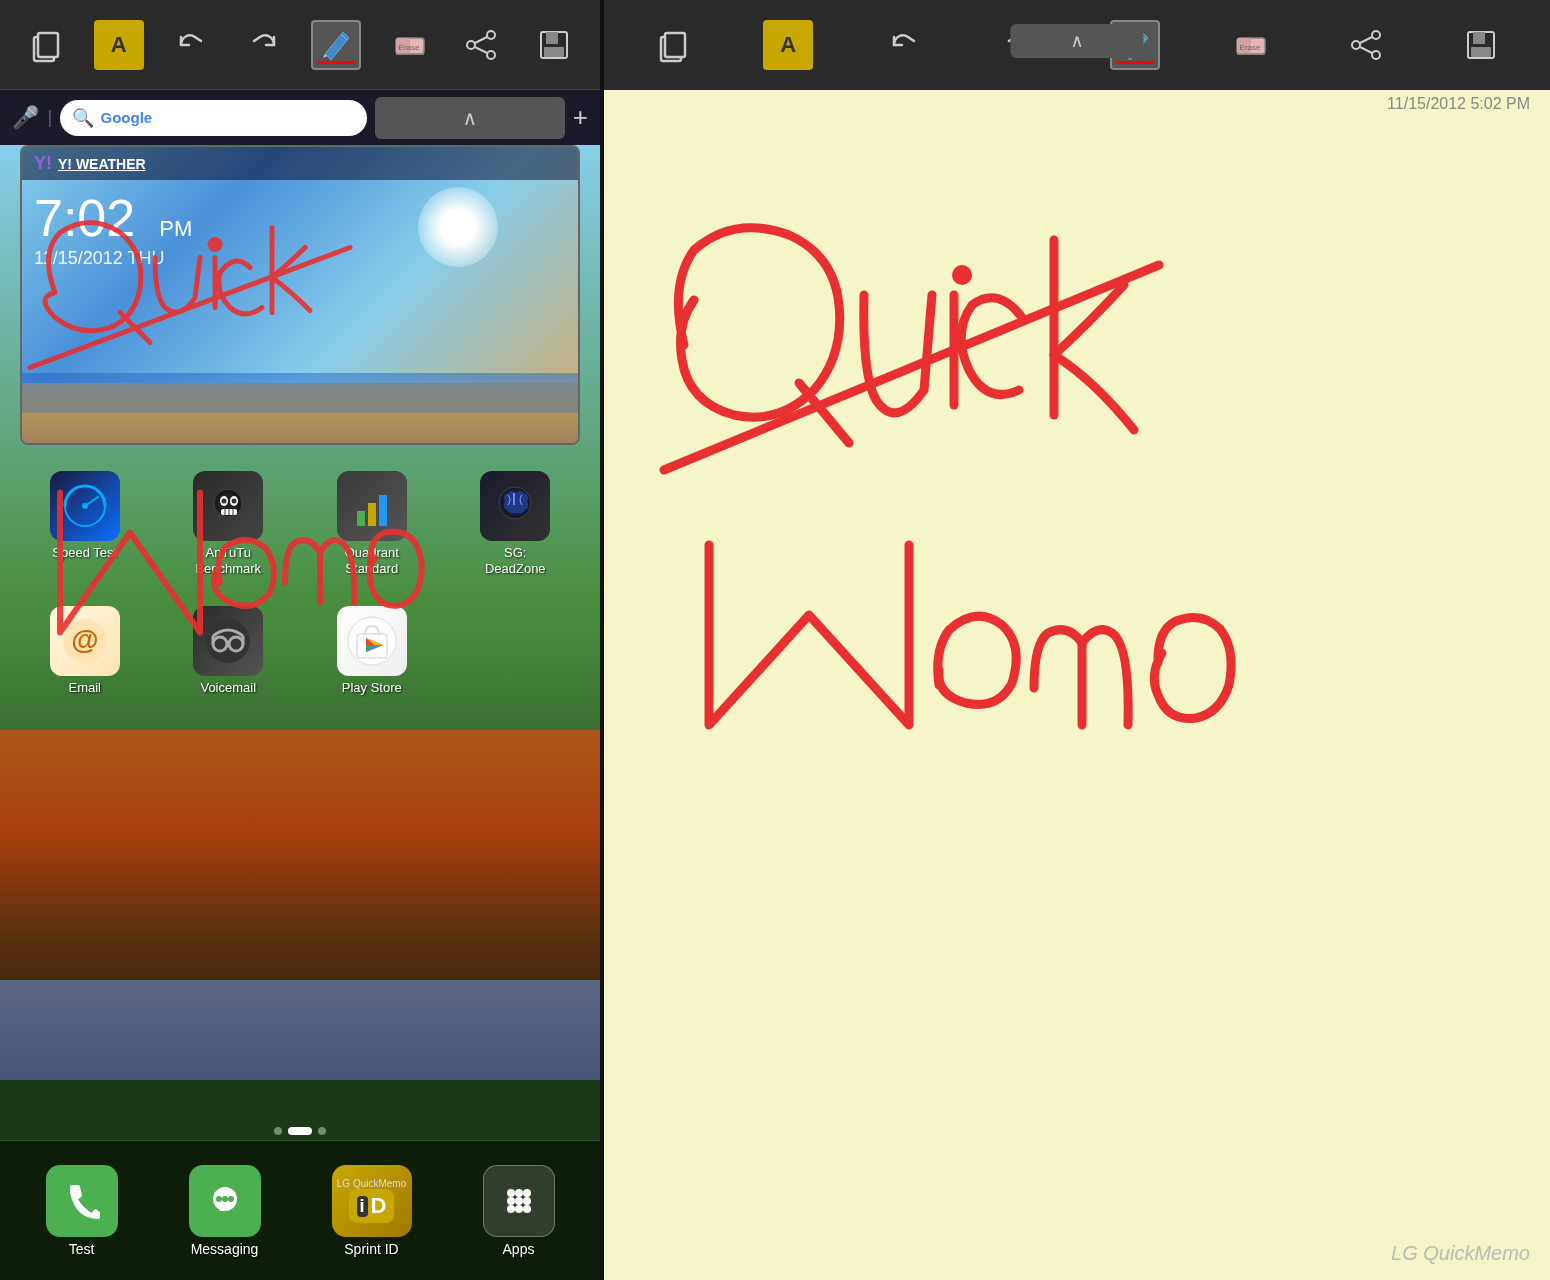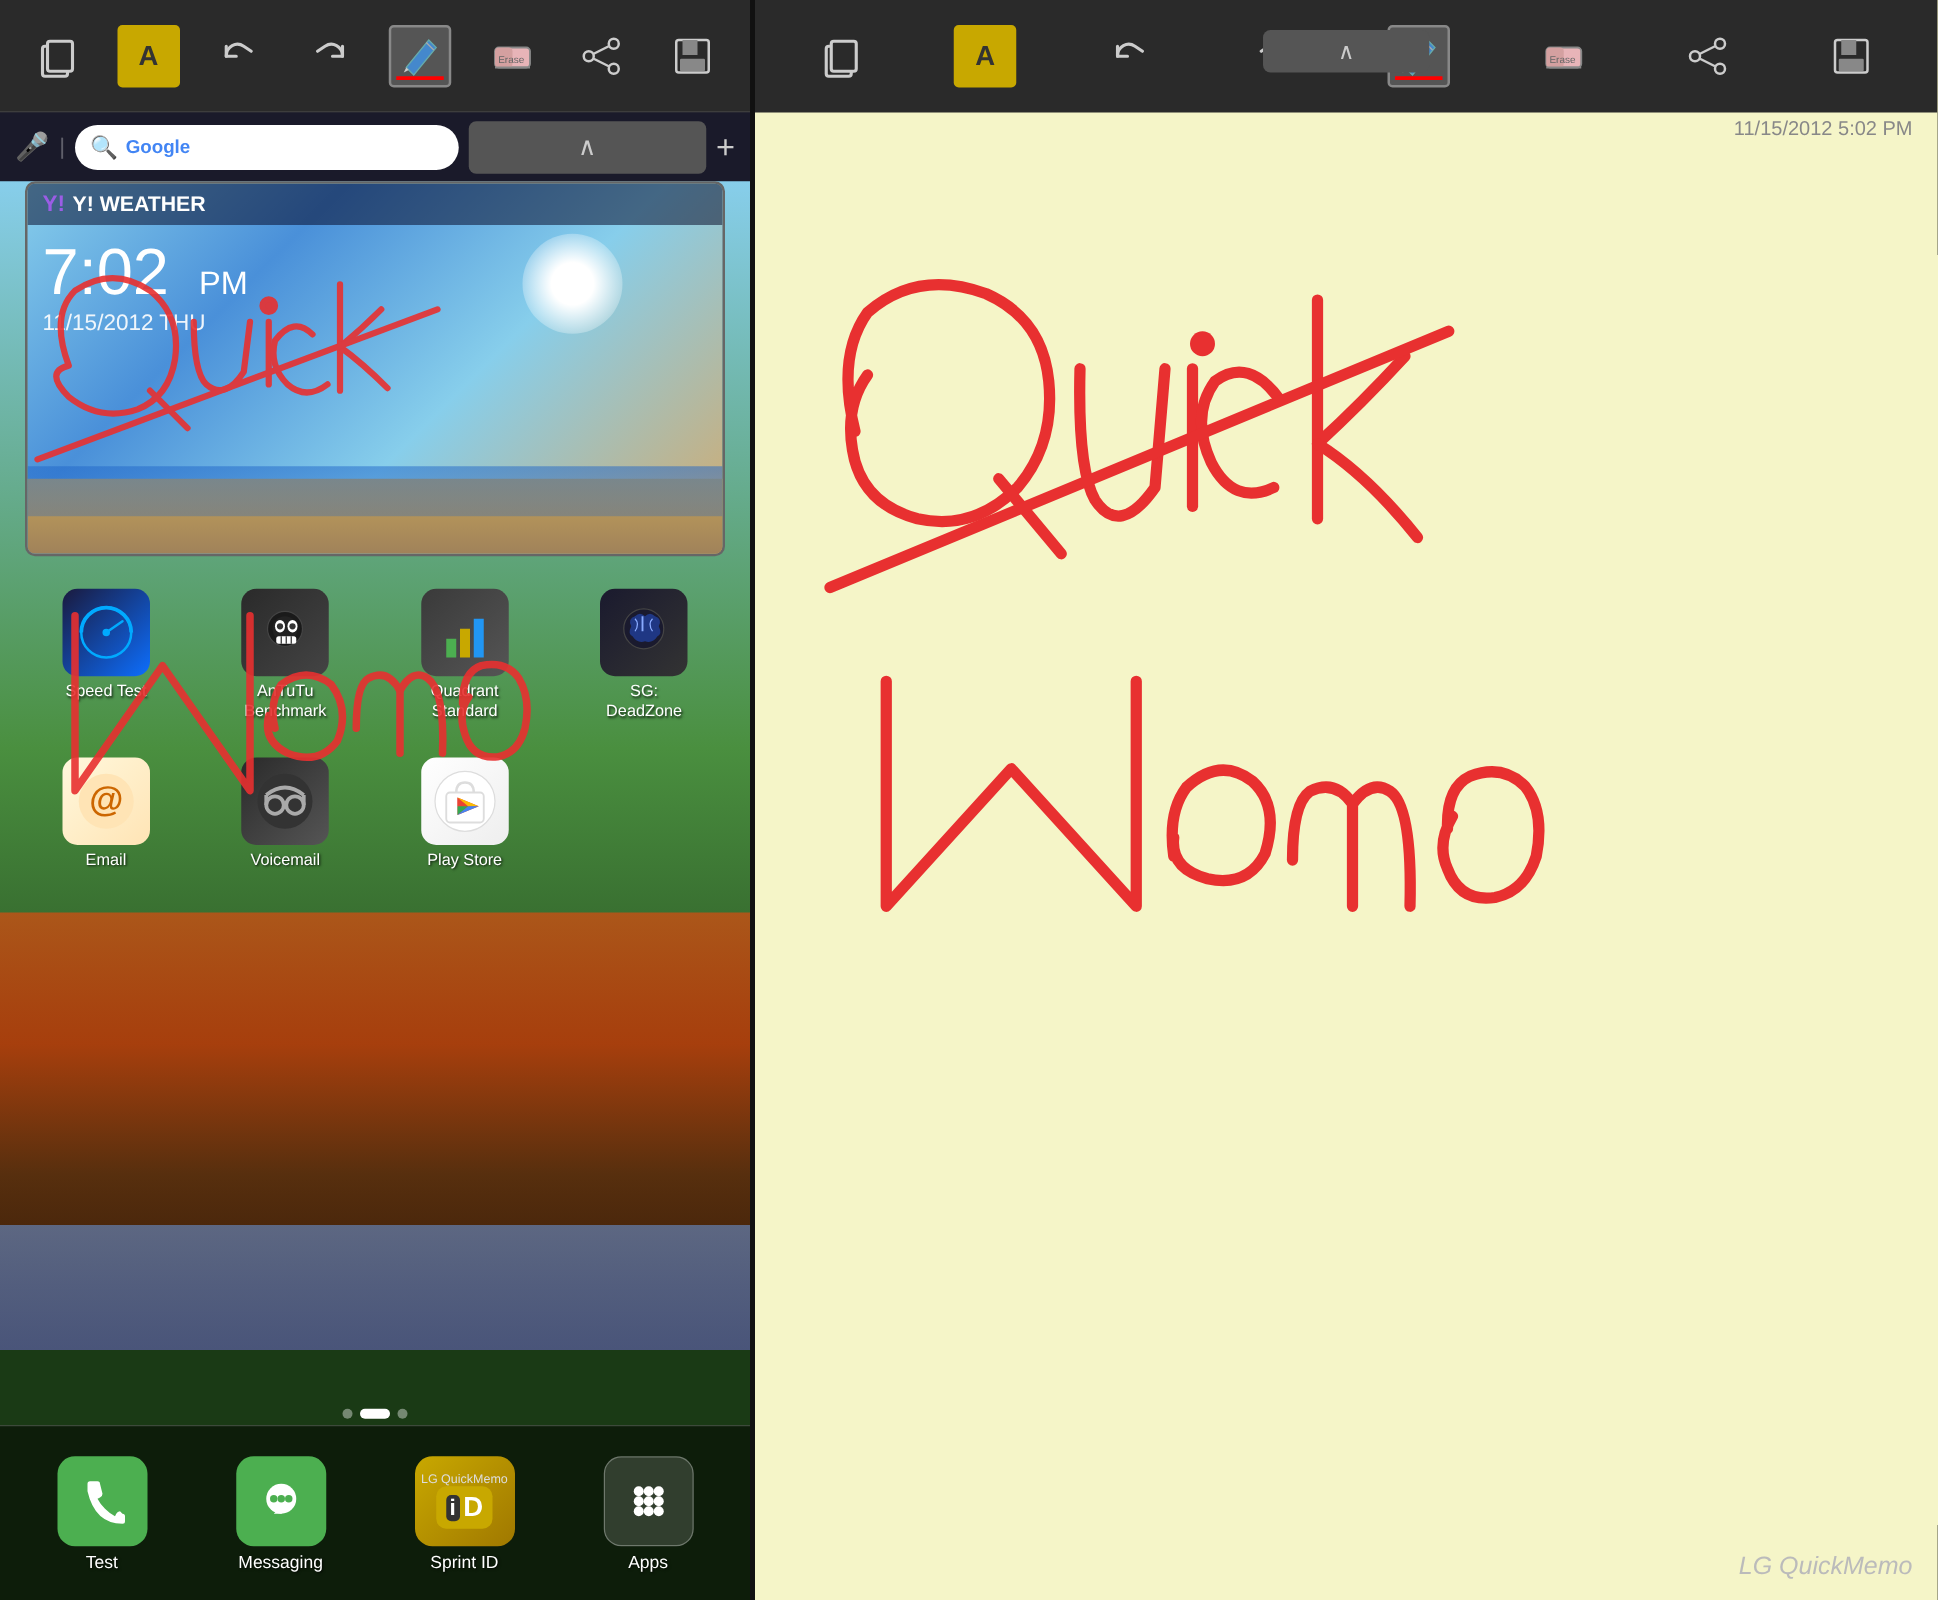--- a/index.html
+++ b/index.html
@@ -108,21 +108,21 @@
     }
     .weather-body {
       padding: 12px;
       color: white;
     }
     .weather-time {
       font-size: 52px;
       font-weight: 300;
       line-height: 1;
     }
-    .weather-am { font-size: 26px; }
+    .weather-am { font-size: 22px; }
     .weather-date {
       font-size: 18px;
       margin-top: 4px;
       opacity: 0.9;
     }
     .weather-city {
       position: absolute;
       right: 16px;
       bottom: 16px;
       color: white;
@@ -432,21 +432,21 @@
 
   <div class="home-bg">
 
     <div class="foliage"></div>
     <div class="water"></div>
   </div>
 
   <div class="weather-widget">
     <div class="weather-header">
       <span style="color:#9b5de5; font-weight:bold; font-size:18px;">Y!</span>
-      <span style="color:white; font-weight:bold; font-size:17px;">Y! WEATHER</span>
+      <span style="color:white; font-weight:bold; font-size:14px;text-decoration:underline;">Y! WEATHER</span>
     </div>
     <div class="weather-body">
       <div style="display:flex; align-items:baseline; gap:24px;">
         <span class="weather-time">7:02</span>
         <span class="weather-am">PM</span>
       </div>
       <div class="weather-date">11/15/2012 THU</div>
     </div>
     <div class="sun-graphic"></div>
     <div class="weather-city">Tap to add city</div>

